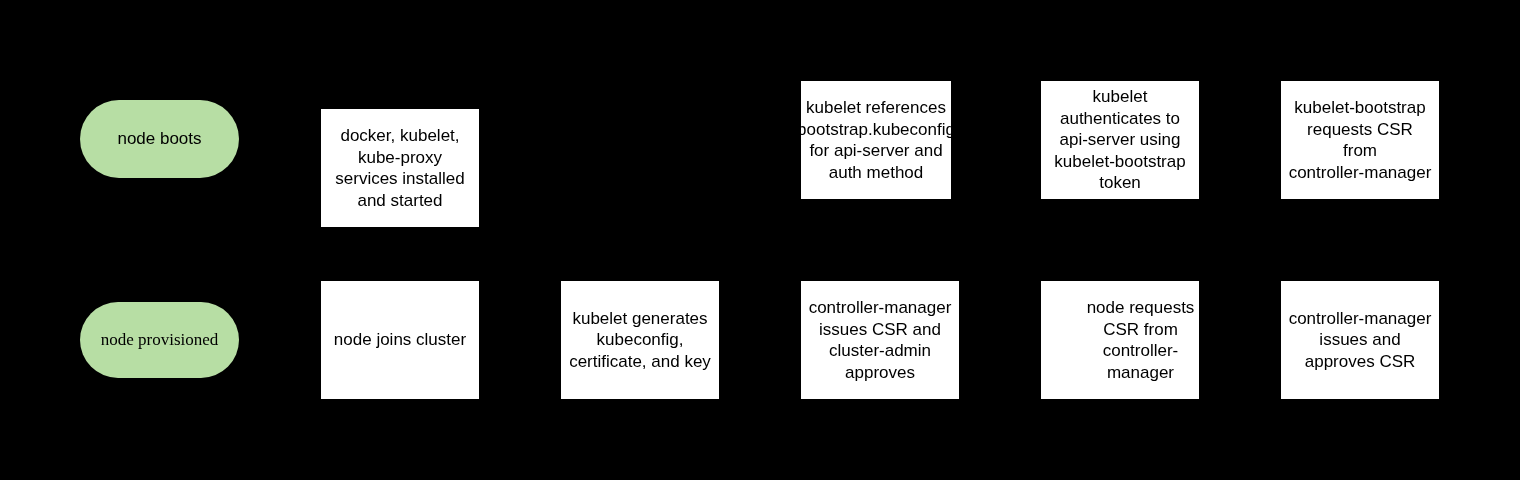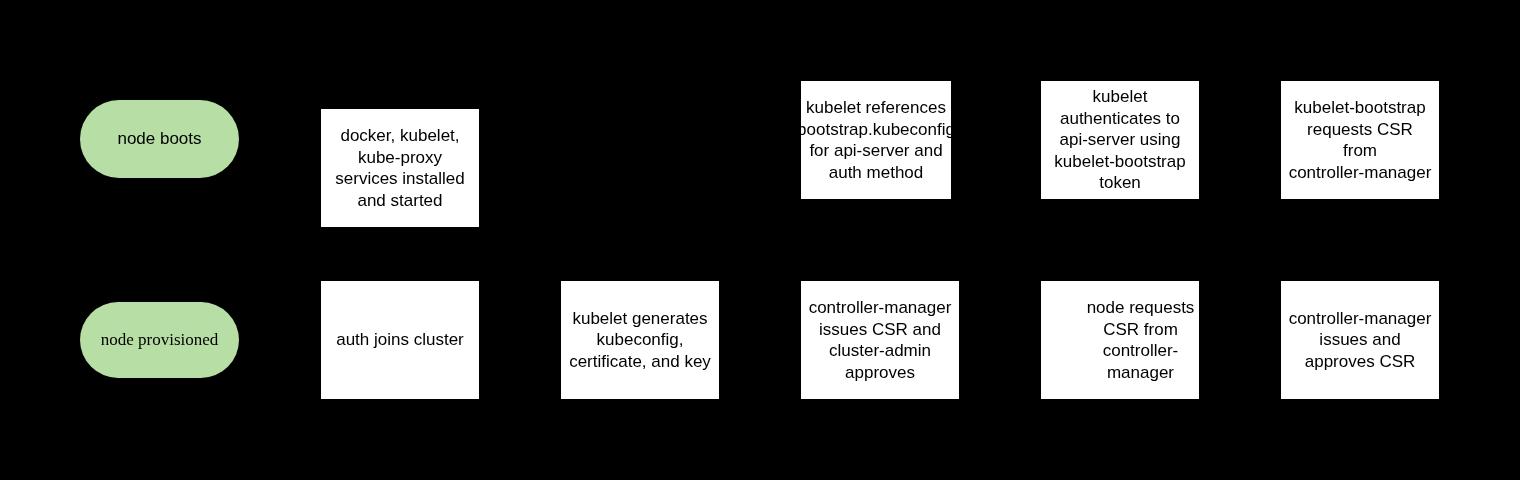--- a/index.html
+++ b/index.html
@@ -79,21 +79,21 @@
 requests CSR
 from
 controller-manager</span>
   </div>
 
   <div class="node pill" style="left:80px; top:302px; width:159px; height:76px;font-family:Liberation Serif, serif;">
     <span class="label">node provisioned</span>
   </div>
 
   <div class="node rect" style="left:321px; top:281px; width:158px; height:118px;">
-    <span class="label">auth joins cluster</span>
+    <span class="label">node joins cluster</span>
   </div>
 
   <div class="node rect" style="left:561px; top:281px; width:158px; height:118px;">
     <span class="label">kubelet generates
 kubeconfig,
 certificate, and key</span>
   </div>
 
   <div class="node rect" style="left:801px; top:281px; width:158px; height:118px;">
     <span class="label">controller-manager

